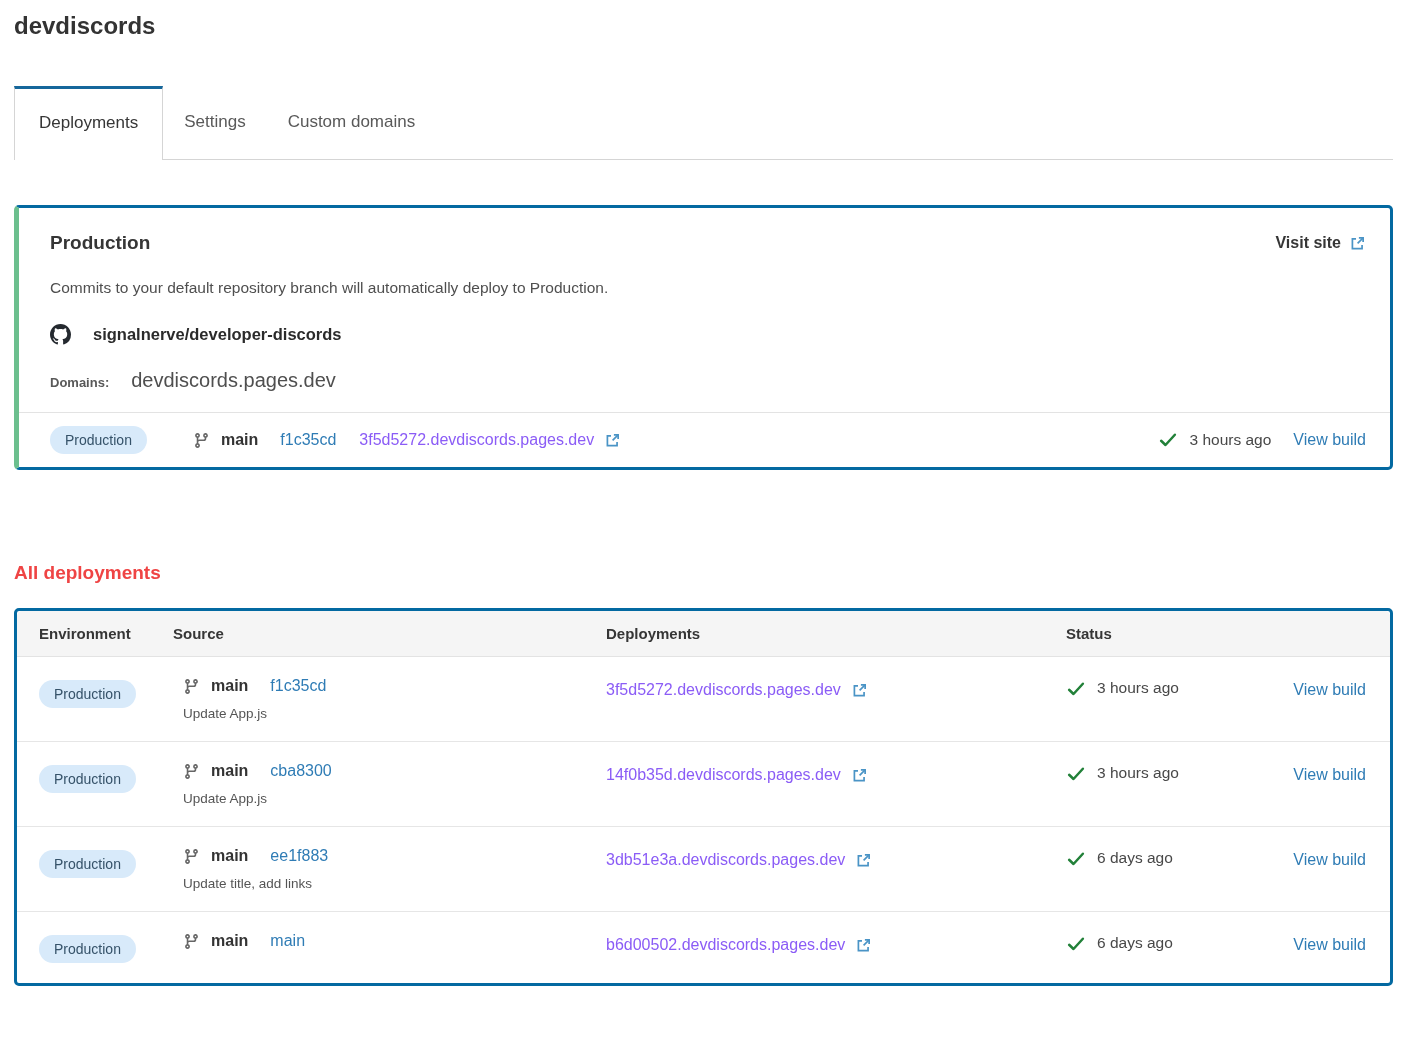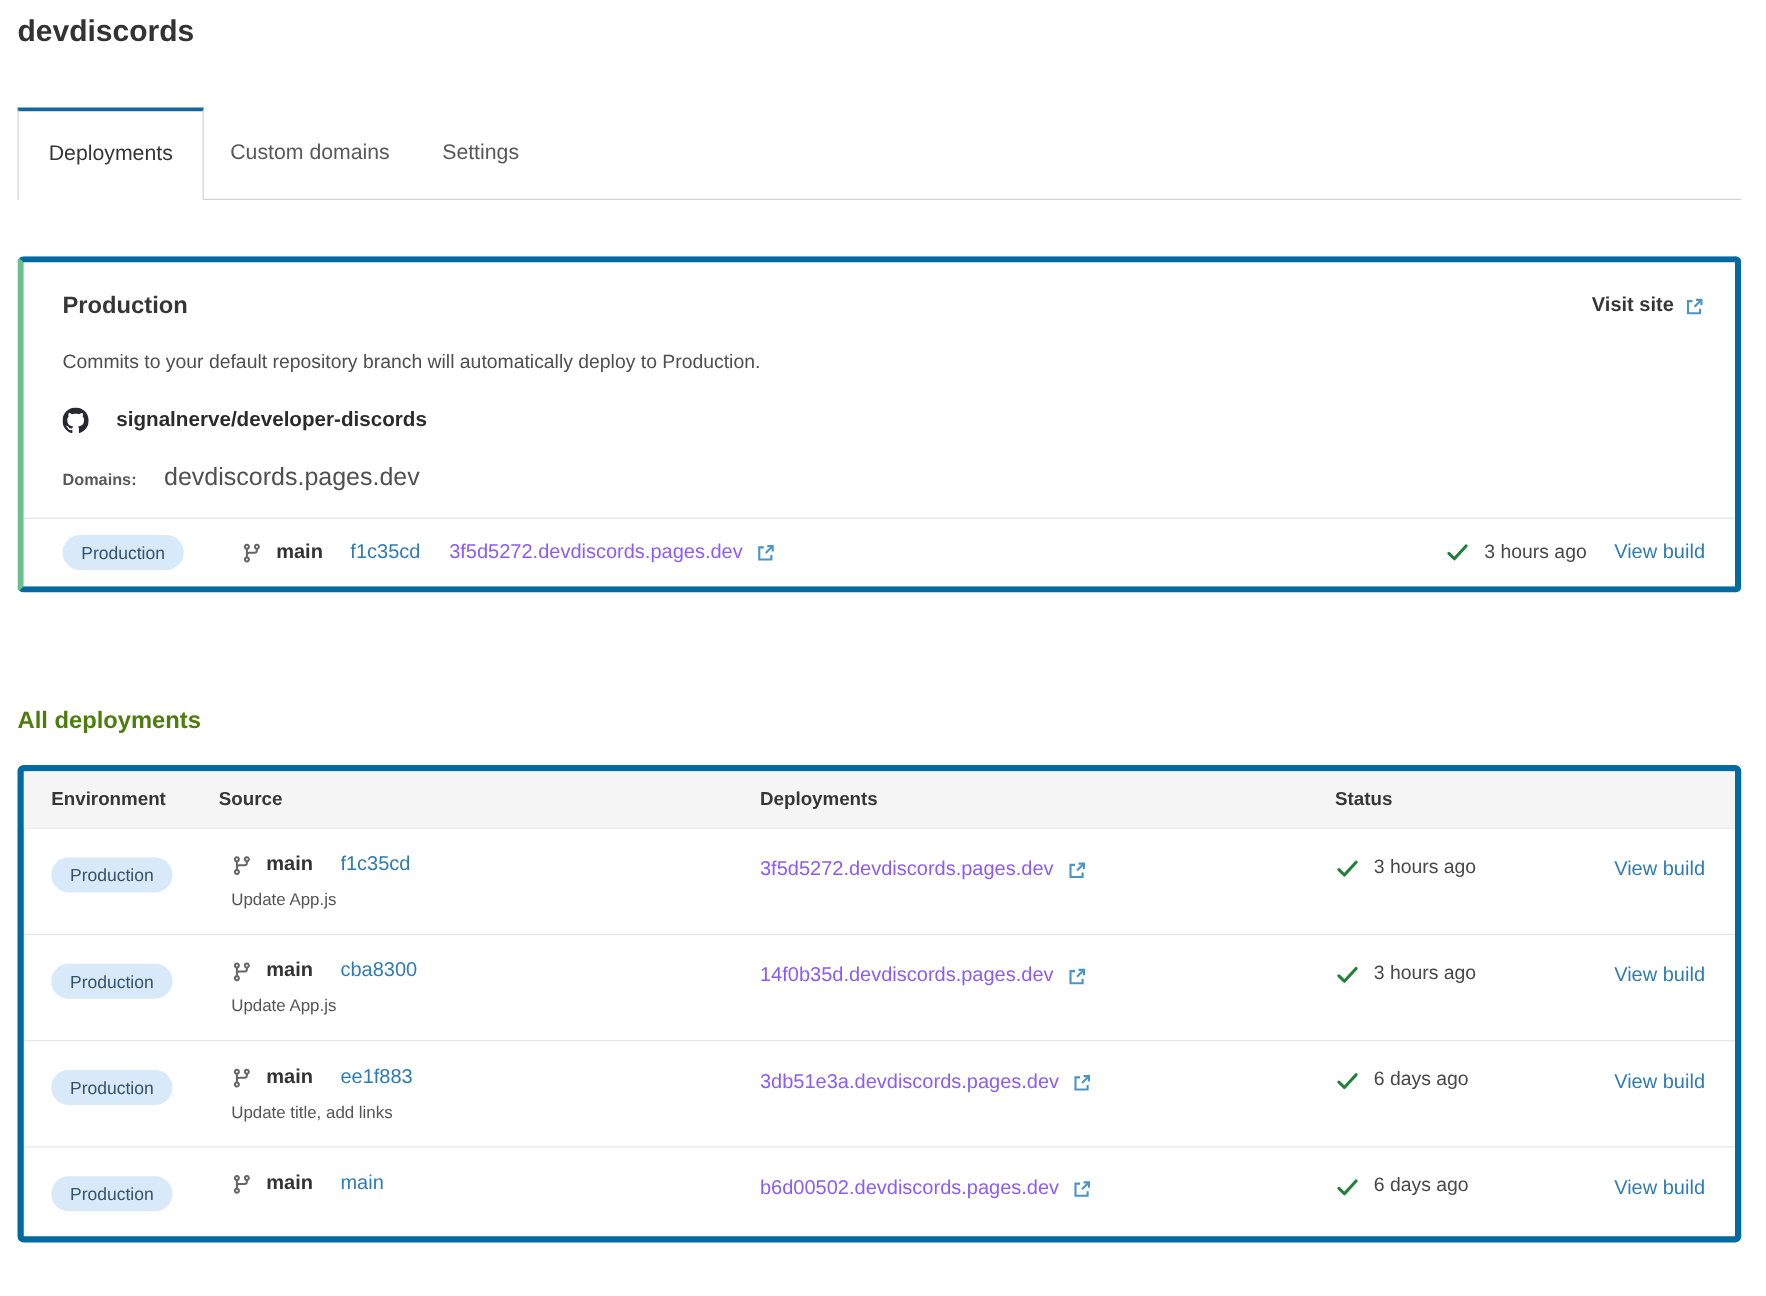--- a/index.html
+++ b/index.html
@@ -26,21 +26,21 @@
     background: #fff;
     border: 1px solid #d5d5d5;
     border-top: 3px solid #16679b;
     border-bottom: none;
     margin-bottom: -1px;
     padding: 24px 24px 27px 24px;
   }
 
   
   .card {
-    border: 5px solid #0369a1;
+    border: 3px solid #0369a1;
     border-radius: 5px;
     background: #fff;
   }
   .production-card {
     margin-top: 45px;
     border-left: 5px solid #6cbf8e;
   }
   .card-body { padding: 24px 24px 0 31px; }
   .card-header-row { display: flex; justify-content: space-between; align-items: center; }
   .card-title { font-size: 19px; font-weight: 600; color: #363636; }
@@ -75,21 +75,21 @@
   .commit-link { margin-left: 22px; }
   .deploy-url-wrap { display: inline-flex; align-items: center; gap: 10px; margin-left: 23px; }
   .deploy-url { font-size: 16px; color: #8b5cf6; text-decoration: none; cursor: pointer; }
   .ext-icon { color: #4a94c6; display: inline-flex; }
   .status-group { display: flex; align-items: center; }
   .check-icon { color: #228139; display: inline-flex; }
   .status-time { font-size: 15.5px; color: #484848; margin-left: 11px; white-space: nowrap; }
   .view-build { margin-left: 22px; white-space: nowrap; }
 
   
-  .section-heading { margin-top: 92px; font-size: 19px; font-weight: 700; color: #4d7c0f; }
+  .section-heading { margin-top: 92px; font-size: 19px; font-weight: 700; color: #ef4444; }
   .deployments-table { margin-top: 24px; margin-bottom: 20px; overflow: hidden; }
   .table-grid {
     display: grid;
     grid-template-columns: 134px 433px 460px 207px 1fr;
   }
   .table-head {
     background: #f5f5f5;
     border-bottom: 1px solid #e3e3e3;
     border-radius: 5px 5px 0 0;
     padding: 14px 24px 14px 22px;
@@ -113,22 +113,22 @@
 </style>
 </head>
 <body>
 
 <div class="page">
 
   <div class="page-title">devdiscords</div>
 
   <div class="tab-bar">
     <div class="tab active">Deployments</div>
+    <div class="tab">Settings</div>
     <div class="tab">Custom domains</div>
-    <div class="tab">Settings</div>
   </div>
 
   <div class="card production-card">
     <div class="card-body">
       <div class="card-header-row">
         <div class="card-title">Production</div>
         <a class="visit-site">
           <span>Visit site</span>
           <span class="ext-icon">
   <svg width="17" height="17" viewBox="0 0 16 16" fill="none" stroke="currentColor" stroke-width="1.6">

